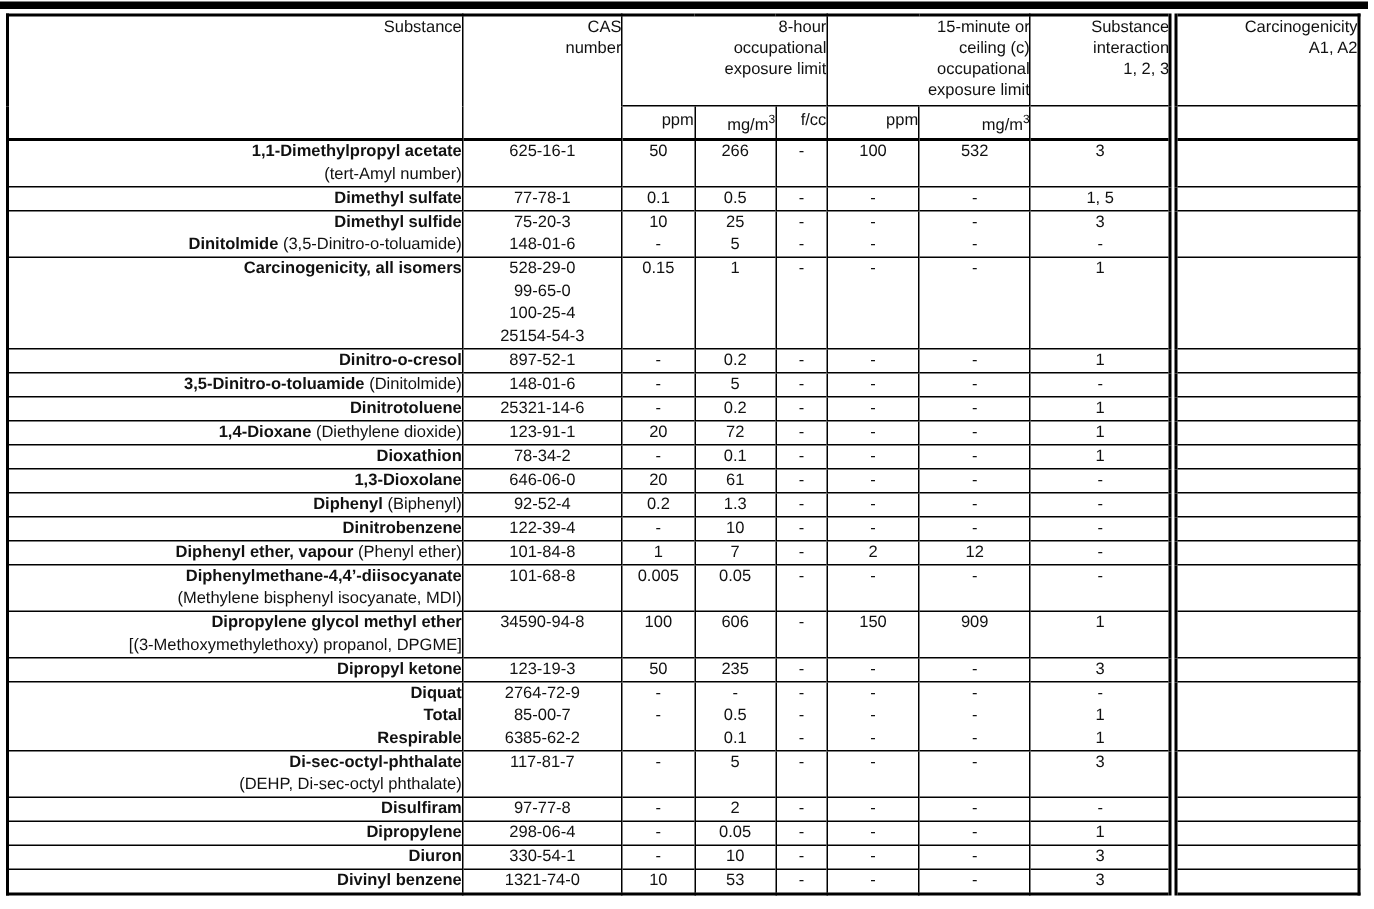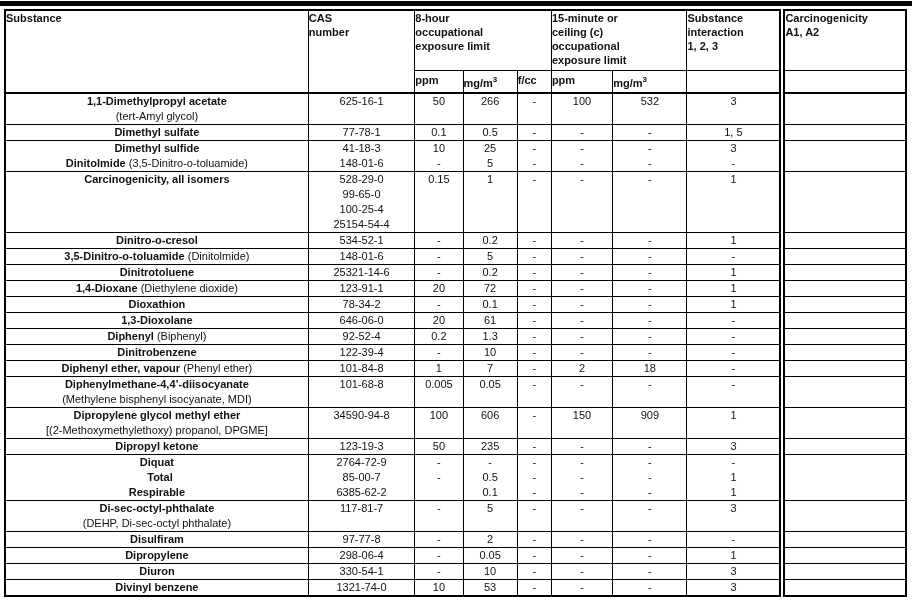--- a/index.html
+++ b/index.html
@@ -31,39 +31,39 @@
     border-top: 1px solid #000000;
     padding: 0;
     vertical-align: top;
     font-size: 11px;
     overflow: hidden;
   }
   
   table.oel .c-carc { border-left: 6px double #000000; }
 
   thead th {
-    font-weight: bold;
-    text-align: left;
+    font-weight: normal;
+    text-align: right;
     white-space: pre-line;
     line-height: 14px;
     padding-top: 3px;
   }
   tr.hdr-main th { height: 59px; }
   tr.hdr-units th { height: 19px; padding-top: 2px; }
   tr.hdr-units sup { font-size: 8px; }
 
   tbody tr:first-child td { border-top-width: 2px; }
   tbody tr.nbt td { border-top: none; }
 
   td .line {
     line-height: 15px;
     min-height: 15px;
     white-space: pre-wrap;
   }
-  td.c-sub { text-align: center; padding: 0 3px 0 4px; }
+  td.c-sub { text-align: right; padding: 0 3px 0 4px; }
   td.c-sub b { font-weight: bold; }
   td.c-cas, td.c-num, td.c-carc { text-align: center; }
 </style>
 </head>
 <body>
 
 <div class="page">
   <div class="top-rule"></div>
 
   <table class="oel">
@@ -103,21 +103,21 @@
         <th><span>ppm</span></th>
         <th><span>mg/m</span><sup>3</sup></th>
         <th></th>
         <th class="c-carc"></th>
       </tr>
     </thead>
     <tbody>
         <tr>
           <td class="c-sub">
             <div class="line"><b>1,1-Dimethylpropyl acetate</b></div>
-            <div class="line">(tert-Amyl glycol)</div>
+            <div class="line">(tert-Amyl number)</div>
           </td>
           <td class="c-cas">
             <div class="line">625-16-1</div>
           </td>
           <td class="c-num">
             <div class="line">50</div>
           </td>
           <td class="c-num">
             <div class="line">266</div>
           </td>
@@ -164,21 +164,21 @@
           </td>
           <td class="c-carc">
             <div class="line"></div>
           </td>
         </tr>
         <tr>
           <td class="c-sub">
             <div class="line"><b>Dimethyl sulfide</b></div>
           </td>
           <td class="c-cas">
-            <div class="line">41-18-3</div>
+            <div class="line">75-20-3</div>
           </td>
           <td class="c-num">
             <div class="line">10</div>
           </td>
           <td class="c-num">
             <div class="line">25</div>
           </td>
           <td class="c-num">
             <div class="line">-</div>
           </td>
@@ -225,21 +225,21 @@
           </td>
         </tr>
         <tr>
           <td class="c-sub">
             <div class="line"><b>Carcinogenicity, all isomers</b></div>
           </td>
           <td class="c-cas">
             <div class="line">528-29-0</div>
             <div class="line">99-65-0</div>
             <div class="line">100-25-4</div>
-            <div class="line">25154-54-4</div>
+            <div class="line">25154-54-3</div>
           </td>
           <td class="c-num">
             <div class="line">0.15</div>
           </td>
           <td class="c-num">
             <div class="line">1</div>
           </td>
           <td class="c-num">
             <div class="line">-</div>
           </td>
@@ -254,21 +254,21 @@
           </td>
           <td class="c-carc">
             <div class="line"></div>
           </td>
         </tr>
         <tr>
           <td class="c-sub">
             <div class="line"><b>Dinitro-o-cresol</b></div>
           </td>
           <td class="c-cas">
-            <div class="line">534-52-1</div>
+            <div class="line">897-52-1</div>
           </td>
           <td class="c-num">
             <div class="line">-</div>
           </td>
           <td class="c-num">
             <div class="line">0.2</div>
           </td>
           <td class="c-num">
             <div class="line">-</div>
           </td>
@@ -501,21 +501,21 @@
           <td class="c-num">
             <div class="line">7</div>
           </td>
           <td class="c-num">
             <div class="line">-</div>
           </td>
           <td class="c-num">
             <div class="line">2</div>
           </td>
           <td class="c-num">
-            <div class="line">18</div>
+            <div class="line">12</div>
           </td>
           <td class="c-num">
             <div class="line">-</div>
           </td>
           <td class="c-carc">
             <div class="line"></div>
           </td>
         </tr>
         <tr>
           <td class="c-sub">
@@ -543,21 +543,21 @@
           <td class="c-num">
             <div class="line">-</div>
           </td>
           <td class="c-carc">
             <div class="line"></div>
           </td>
         </tr>
         <tr>
           <td class="c-sub">
             <div class="line"><b>Dipropylene glycol methyl ether</b></div>
-            <div class="line">[(2-Methoxymethylethoxy) propanol, DPGME]</div>
+            <div class="line">[(3-Methoxymethylethoxy) propanol, DPGME]</div>
           </td>
           <td class="c-cas">
             <div class="line">34590-94-8</div>
           </td>
           <td class="c-num">
             <div class="line">100</div>
           </td>
           <td class="c-num">
             <div class="line">606</div>
           </td>

